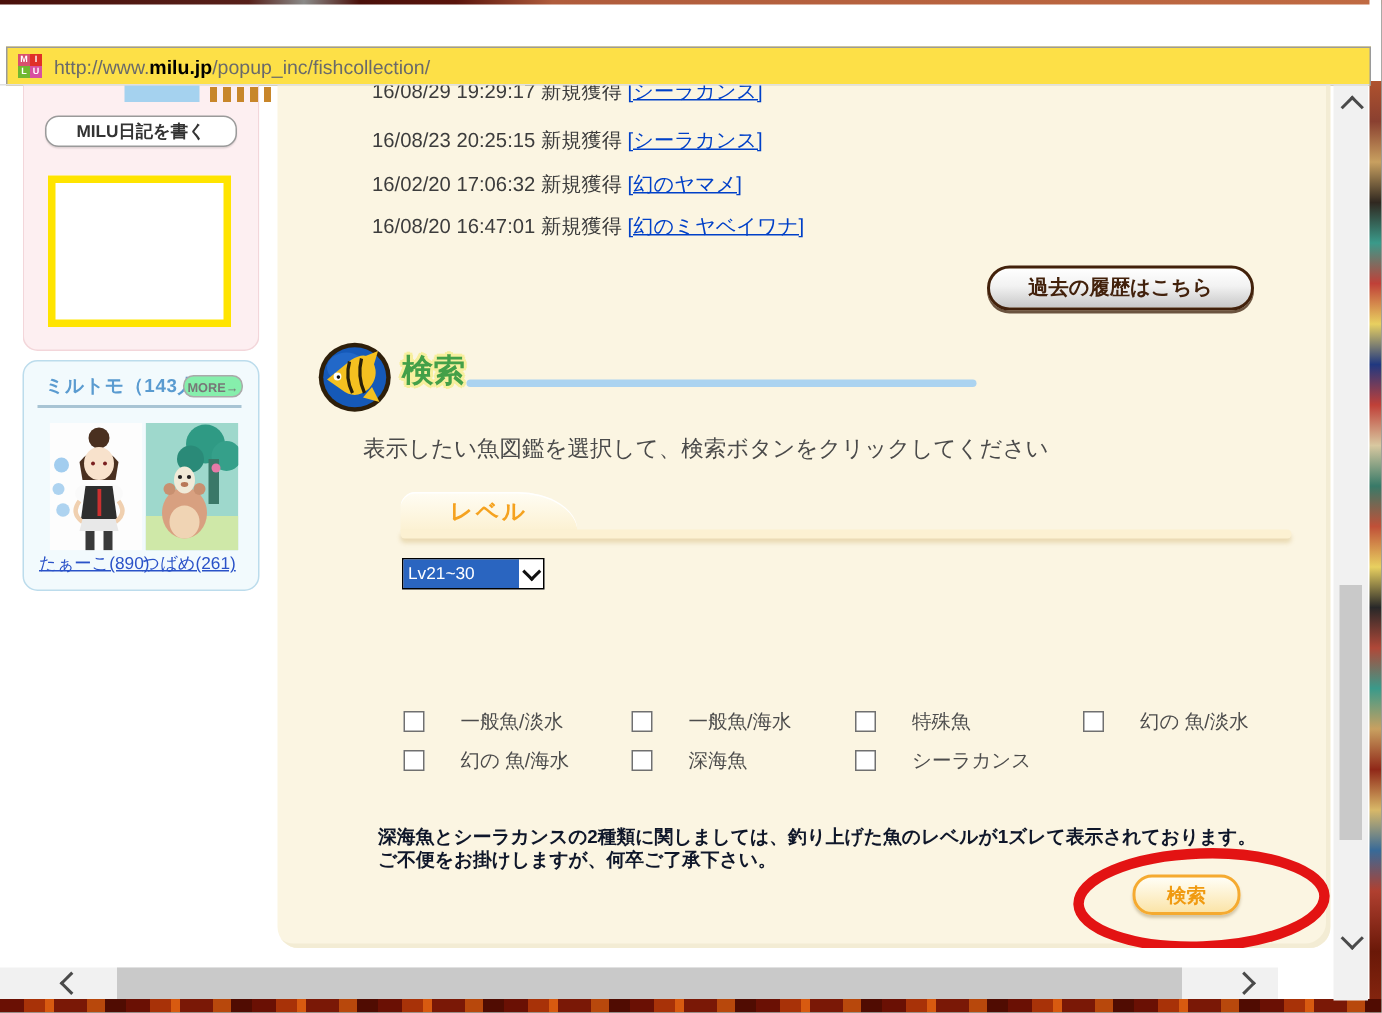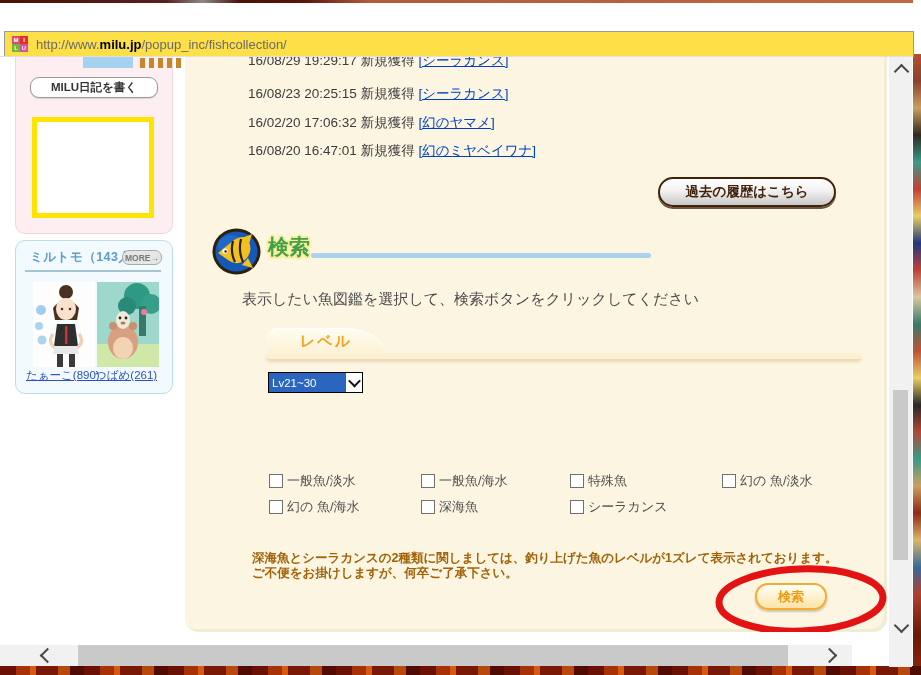--- a/index.html
+++ b/index.html
@@ -29,21 +29,21 @@
   
   .pink-box{left:15px;top:57px;width:156px;height:176px;background:#fdeff1;border:1px solid #f3d6da;border-top:none;border-radius:0 0 10px 10px;}
   .frag-blue{left:83px;top:57px;width:50px;height:11px;background:#a5d2ef;}
   .frag-orange{left:140px;top:58px;width:42px;height:10px;
     background:repeating-linear-gradient(90deg,#c8862a 0 5px,transparent 5px 9px);}
   .side-btn{background:#fff;border:1px solid #9a9a9a;border-radius:9px;font-size:11.5px;font-weight:bold;color:#333;
     display:flex;align-items:center;justify-content:center;box-shadow:0 1px 1px rgba(0,0,0,.12);}
   .yellow-box{left:32px;top:117px;width:112px;height:91px;background:#fff;border:5px solid #ffe400;}
   .blue-box{left:15px;top:240px;width:156px;height:152px;background:#f2fafd;border:1px solid #bcdcec;border-radius:10px;}
   .miru-title{left:30px;top:249px;font-size:12.5px;font-weight:bold;color:#5a9bd0;letter-spacing:.5px;}
-  .more-btn{left:122px;top:250px;width:38px;height:13px;border:1px solid #aaa;border-radius:7px;background:#e5e5e5;
+  .more-btn{left:122px;top:250px;width:38px;height:13px;border:1px solid #aaa;border-radius:7px;background:#86efac;
     font-size:8.5px;color:#777;display:flex;align-items:center;justify-content:center;font-weight:bold;}
   .miru-divider{left:25px;top:270px;width:136px;height:2px;background:#a8c4d4;}
   .avatar{overflow:hidden;}
   .friend-link{font-size:11.5px;color:#2a52c8;text-decoration:underline;}
 
   
   .main-box{left:185px;top:57px;width:702px;height:575px;background:#fbf5e2;border-radius:0 0 14px 14px;overflow:hidden;
     box-shadow:inset -3px -3px 0 #f3ecd4;}
   .hist-row{left:63px;height:17px;font-size:13.5px;color:#3c3c3c;}
   .hist-link{color:#0040c8;text-decoration:underline;}
@@ -57,24 +57,24 @@
   .instruction{left:57px;top:233px;font-size:15px;color:#4a4a4a;}
   .tab-bump{width:118px;height:26px;background:linear-gradient(180deg,#fffdf4,#fcf1d2);
     border-radius:10px 40px 0 0/10px 26px 0 0;box-shadow:inset 0 1px 0 #fff;}
   .tab-base{width:594px;height:6px;background:#fcf1d2;border-radius:0 4px 4px 4px;
     box-shadow:0 3px 3px rgba(190,150,60,.28);}
   .tab-label{position:absolute;left:33px;top:4px;font-size:15px;font-weight:bold;color:#f5a21f;letter-spacing:2px;}
   .select{left:83px;top:315px;width:93px;height:19px;border:1.5px solid #000;background:#fff;display:flex;}
   .select-value{flex:1;background:#2a65c0;color:#fff;font-size:11.5px;display:flex;align-items:center;padding-left:3px;}
   .select-arrow{width:16px;display:flex;align-items:center;justify-content:center;background:#fff;}
   .chev{width:7px;height:7px;border:solid #111;border-width:0 2.4px 2.4px 0;transform:rotate(45deg) translate(-1px,-1px);}
-  .cb-item{display:flex;align-items:center;position:absolute;}
+  .cb-item{display:flex;align-items:center;position:absolute;gap:20px;}
   .cb-box{width:12px;height:12px;background:#fff;border:1px solid #707070;margin-right:4px;}
   .cb-label{font-size:13px;color:#4c4c4c;}
-  .note{left:67px;top:494px;font-size:12.5px;font-weight:bold;color:#a16207;line-height:1.2;}
+  .note{left:67px;top:494px;font-size:12.5px;font-weight:bold;color:#0f172a;line-height:1.2;}
   .search-btn{left:570px;top:526px;width:68px;height:23px;border:2px solid #f5aa30;border-radius:13px;
     background:linear-gradient(180deg,#fffef6 0%,#fdf0cc 55%,#fbe4a8 100%);
     color:#f09a10;font-weight:bold;font-size:13px;display:flex;align-items:center;justify-content:center;
     box-shadow:0 2px 2px rgba(120,90,30,.3);}
 
   
   .vtrack{left:889px;top:57px;width:23px;height:610px;background:#f1f1f1;}
   .vthumb{left:893px;top:390px;width:15px;height:170px;background:#c9c9c9;}
   .htrack{left:0;top:645px;width:852px;height:21px;background:#f1f1f1;}
   .hthumb{left:78px;top:645px;width:710px;height:21px;background:#c9c9c9;}

